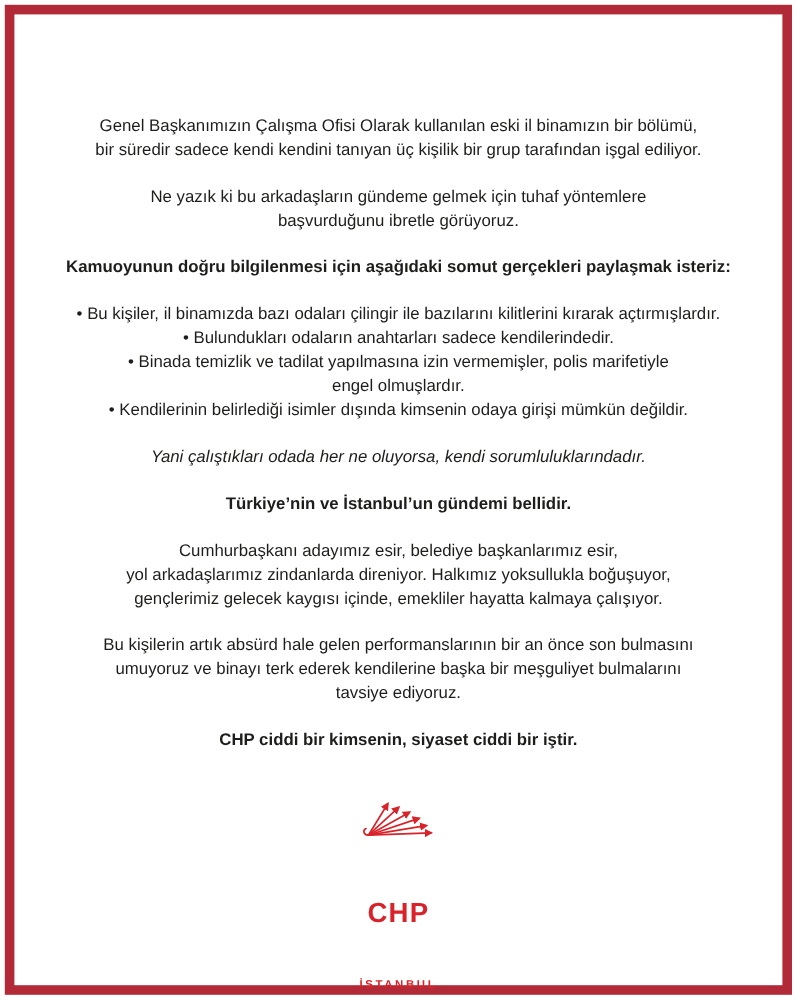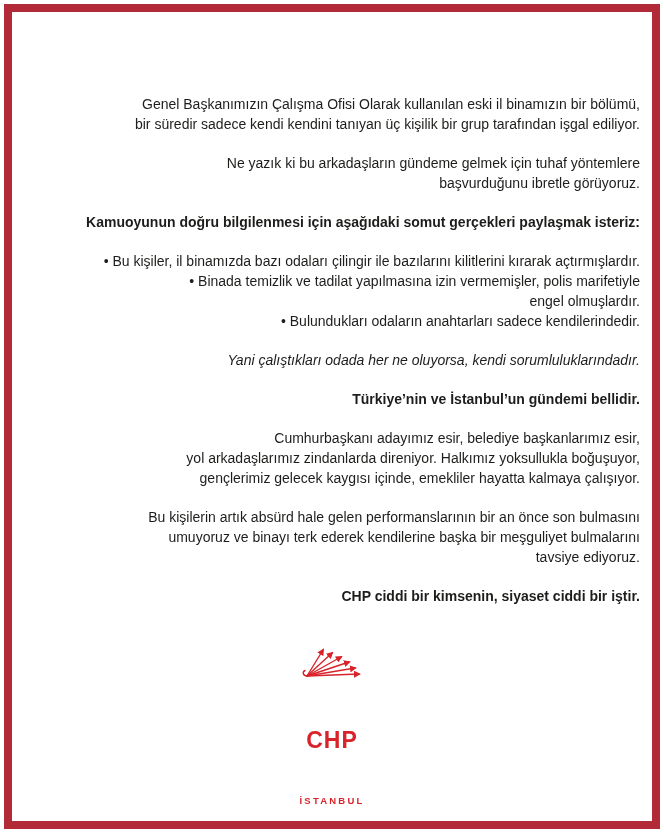--- a/index.html
+++ b/index.html
@@ -20,21 +20,21 @@
     position:absolute;
     inset:4px;
     border:8px solid var(--border-red);
     background:var(--background);
     box-sizing:border-box;
   }
   .content{
     height:100%;
     box-sizing:border-box;
     padding:82px 12px 0;
-    text-align:right;
+    text-align:center;
     font-size:14px;
     line-height:20px;
     color:var(--text-color);
     font-weight:500;
   }
   .para{margin:0 0 19px;}
   .para.bold{font-weight:bold;}
   .para.italic{font-style:italic;}
   .bullets{margin:0 0 19px;}
   .bullets .para{margin:0;}
@@ -74,22 +74,23 @@
 
     <p class="para">Genel Başkanımızın Çalışma Ofisi Olarak kullanılan eski il binamızın bir bölümü,<br>bir süredir sadece kendi kendini tanıyan üç kişilik bir grup tarafından işgal ediliyor.</p>
 
     <p class="para">Ne yazık ki bu arkadaşların gündeme gelmek için tuhaf yöntemlere<br>başvurduğunu ibretle görüyoruz.</p>
 
 
     <p class="para bold">Kamuoyunun doğru bilgilenmesi için aşağıdaki somut gerçekleri paylaşmak isteriz:</p>
 
     <div class="bullets">
       <p class="para">• Bu kişiler, il binamızda bazı odaları çilingir ile bazılarını kilitlerini kırarak açtırmışlardır.</p>
+      <p class="para">• Bulundukları odaların anahtarları sadece kendilerindedir.</p>
       <p class="para">• Binada temizlik ve tadilat yapılmasına izin vermemişler, polis marifetiyle<br>engel olmuşlardır.</p>
-      <p class="para">• Bulundukları odaların anahtarları sadece kendilerindedir.</p>
+      <p class="para">• Kendilerinin belirlediği isimler dışında kimsenin odaya girişi mümkün değildir.</p>
     </div>
 
     <p class="para italic">Yani çalıştıkları odada her ne oluyorsa, kendi sorumluluklarındadır.</p>
 
     <p class="para bold">Türkiye’nin ve İstanbul’un gündemi bellidir.</p>
 
     <p class="para">Cumhurbaşkanı adayımız esir, belediye başkanlarımız esir,<br>yol arkadaşlarımız zindanlarda direniyor. Halkımız yoksullukla boğuşuyor,<br>gençlerimiz gelecek kaygısı içinde, emekliler hayatta kalmaya çalışıyor.</p>
 
     <p class="para">Bu kişilerin artık absürd hale gelen performanslarının bir an önce son bulmasını<br>umuyoruz ve binayı terk ederek kendilerine başka bir meşguliyet bulmalarını<br>tavsiye ediyoruz.</p>
 

